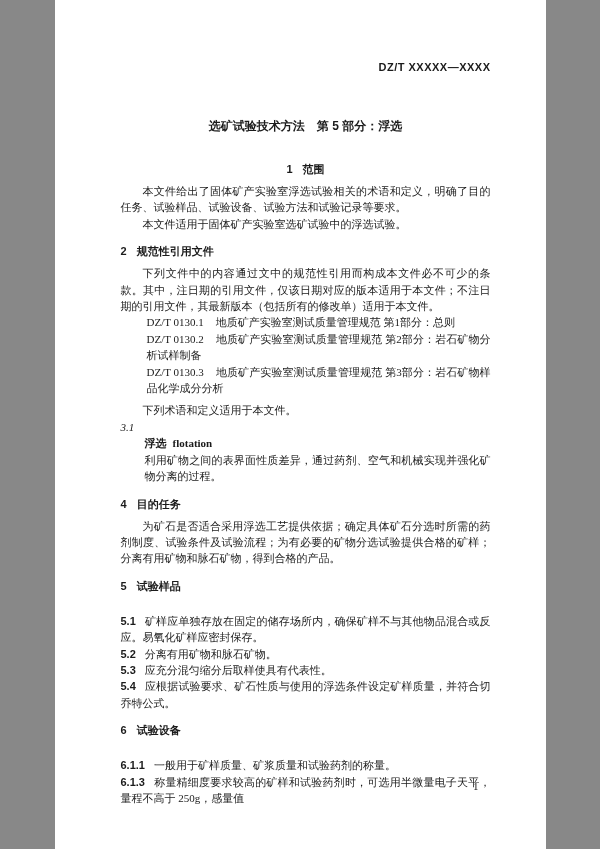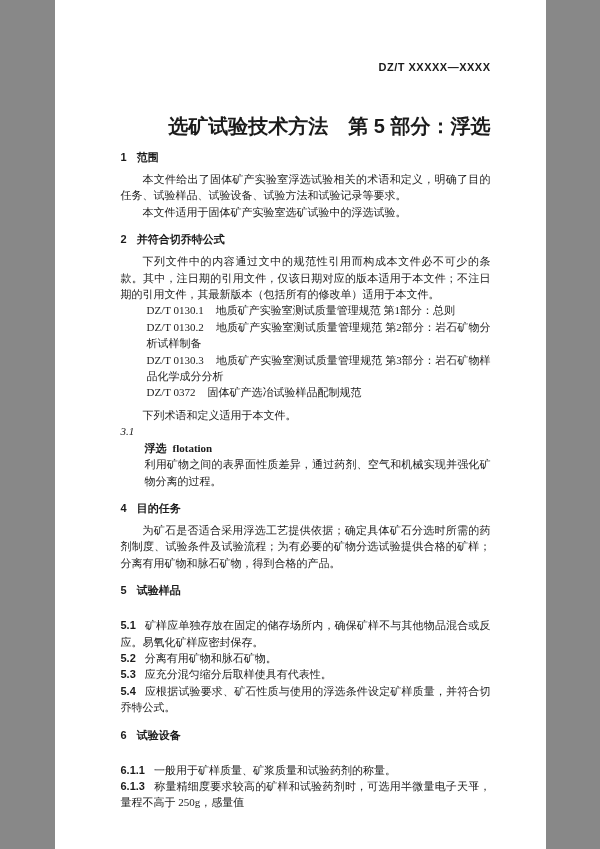--- a/index.html
+++ b/index.html
@@ -19,35 +19,35 @@
   .doc-header {
     text-align:right;
     font-family:"Liberation Sans","DejaVu Sans",sans-serif;
     font-weight:bold;
     font-size:11px;
     letter-spacing:0.5px;
     height:14px; line-height:14px;
   }
   .doc-title {
     margin:42px 0 0 0;
-    text-align:right;
+    text-align:center;
     font-family:"Liberation Sans","DejaVu Sans",sans-serif;
     font-weight:bold;
-    font-size:20px;
+    font-size:12px;
     line-height:20px;
     white-space:pre-wrap;
   }
   h2, h3 {
     font-family:"Liberation Sans","DejaVu Sans",sans-serif;
     font-weight:bold;
     font-size:11px;
     line-height:14px;
     margin:12px 0 7px 0;
   }
-  h2.first { margin-top:14px; }
+  h2.first { margin-top:26px;text-align:center; }
   .hnum { margin-right:10px; }
   p { margin:0; text-align:justify; }
   p.para { margin-top:6px; text-indent:22px; }
   p.para-follow { text-indent:22px; }
   .ref-item { padding-left:26px; }
   .ref-code { margin-right:12px; white-space:nowrap; }
   .term-num { margin-top:0;font-style:italic; }
   .term-line { padding-left:24px; font-weight:bold; }
   .term-en { font-family:"Liberation Serif","DejaVu Serif",serif; margin-left:6px; }
   .term-def { padding-left:24px; }
@@ -73,26 +73,25 @@
   <div class="doc-header">
     <span>DZ/T XXXXX—XXXX</span>
   </div>
 
   <div class="doc-title">选矿试验技术方法　第 5 部分：浮选</div>
 
   <h2 class="first"><span class="hnum">1</span><span>范围</span></h2>
   <p class="para">本文件给出了固体矿产实验室浮选试验相关的术语和定义，明确了目的任务、试验样品、试验设备、试验方法和试验记录等要求。</p>
   <p class="para-follow">本文件适用于固体矿产实验室选矿试验中的浮选试验。</p>
 
-  <h2><span class="hnum">2</span><span>并符合切乔特公式</span></h2>
+  <h2><span class="hnum">2</span><span>规范性引用文件</span></h2>
   <p class="para">下列文件中的内容通过文中的规范性引用而构成本文件必不可少的条款。其中，注日期的引用文件，仅该日期对应的版本适用于本文件；不注日期的引用文件，其最新版本（包括所有的修改单）适用于本文件。</p>
   <p class="ref-item"><span class="ref-code">DZ/T 0130.1</span><span>地质矿产实验室测试质量管理规范 第1部分：总则</span></p>
   <p class="ref-item"><span class="ref-code">DZ/T 0130.2</span><span>地质矿产实验室测试质量管理规范 第2部分：岩石矿物分析试样制备</span></p>
   <p class="ref-item"><span class="ref-code">DZ/T 0130.3</span><span>地质矿产实验室测试质量管理规范 第3部分：岩石矿物样品化学成分分析</span></p>
-  <p class="ref-item"><span class="ref-code">DZ/T 0372</span><span>固体矿产选冶试验样品配制规范</span></p>
 
   <p class="para">下列术语和定义适用于本文件。</p>
   <p class="term-num">3.1</p>
   <p class="term-line"><span>浮选</span><span class="term-en">flotation</span></p>
   <p class="term-def">利用矿物之间的表界面性质差异，通过药剂、空气和机械实现并强化矿物分离的过程。</p>
 
   <h2><span class="hnum">4</span><span>目的任务</span></h2>
   <p class="para">为矿石是否适合采用浮选工艺提供依据；确定具体矿石分选时所需的药剂制度、试验条件及试验流程；为有必要的矿物分选试验提供合格的矿样；分离有用矿物和脉石矿物，得到合格的产品。</p>
 
   <h2><span class="hnum">5</span><span>试验样品</span></h2>

